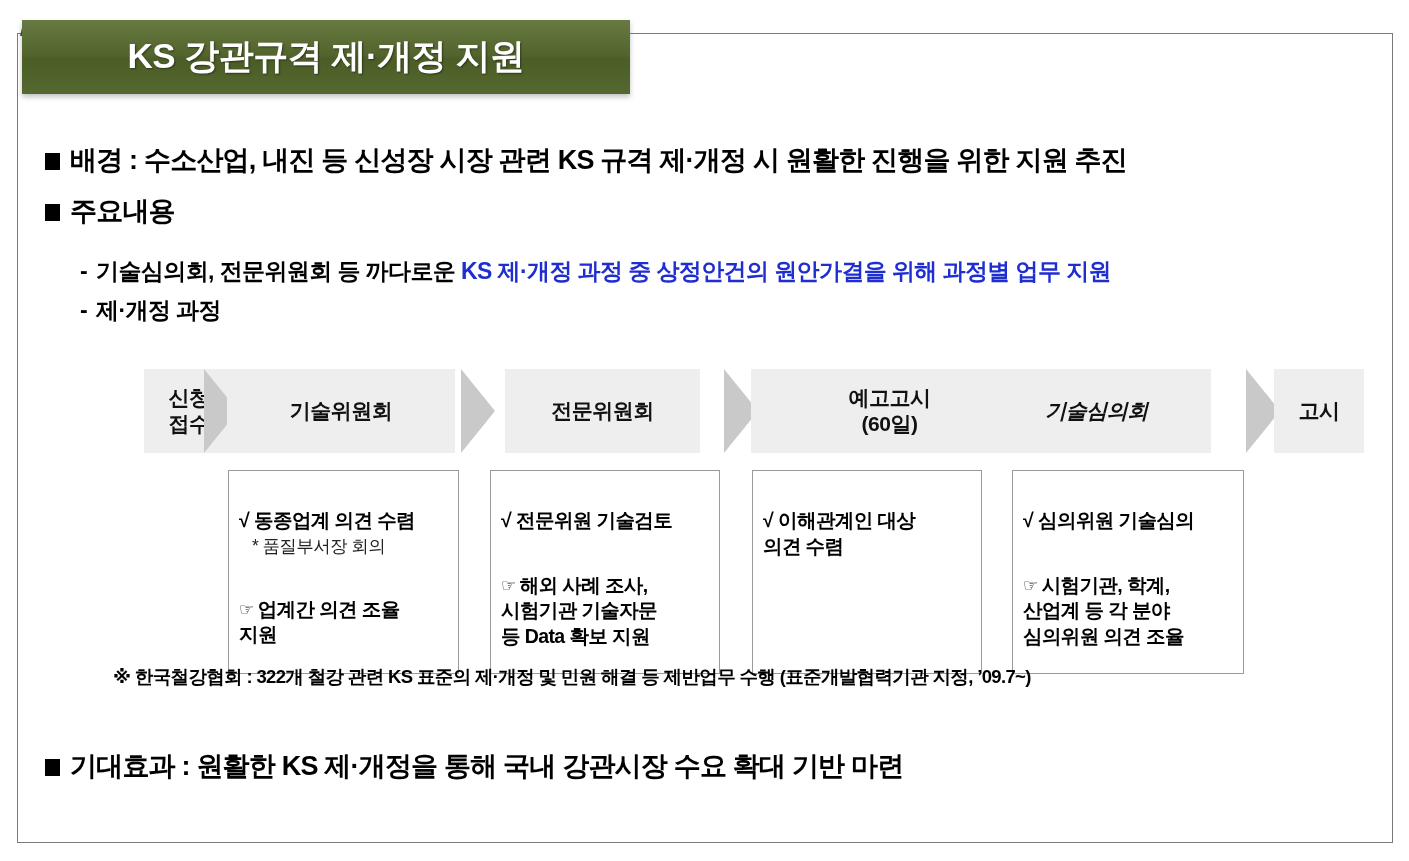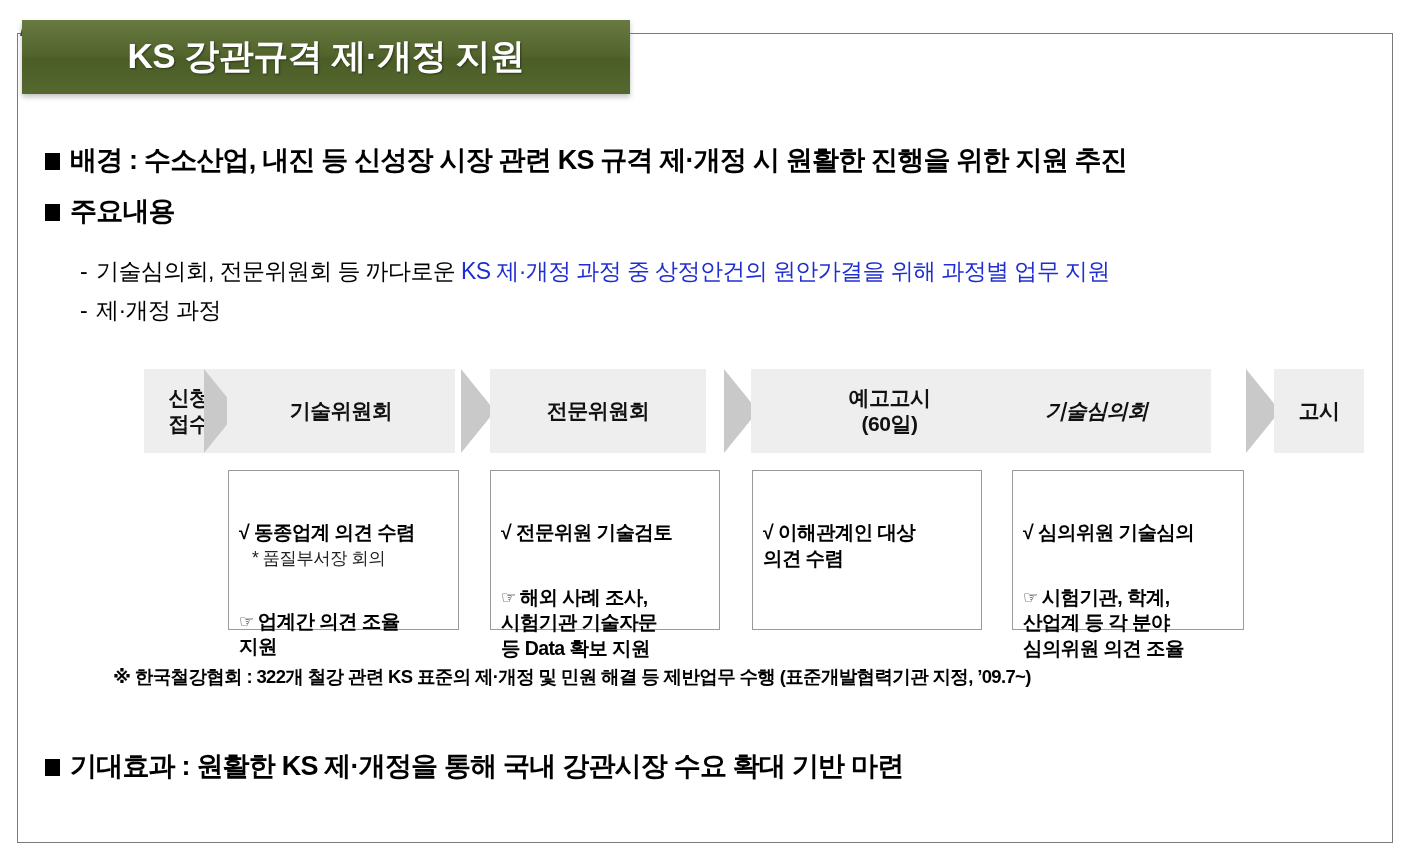--- a/index.html
+++ b/index.html
@@ -94,21 +94,21 @@
     margin-right: 10px;
     vertical-align: -1px;
   }
   #bg-line   { left: 45px;  top: 142px; }
   #main-line { left: 45px;  top: 193px; }
   #effect-line { left: 45px; top: 748px; }
 
   .sub-line {
     position: absolute;
     font-size: 23px;
-    font-weight: normal;
+    font-weight: bold;
     white-space: nowrap;
     letter-spacing: -0.6px;
   }
   #sub1 { left: 80px; top: 256px; }
   #sub2 { left: 80px; top: 295px; }
   .dash { margin-right: 9px; }
   .blue { color: #1F2ED0; }
 
   
   #flow {
@@ -140,25 +140,25 @@
     width: 34px;
     height: 84px;
     background: #C9C9C9;
     clip-path: polygon(0 0, 100% 50%, 0 100%);
   }
 
   
   .detail {
     position: absolute;
     top: 470px;
-    height: 160px;
+    height: 204px;
     background: #ffffff;
     border: 1.3px solid #9a9a9a;
     box-sizing: border-box;
-    padding: 24px 8px 8px 10px;
+    padding: 12px 8px 8px 10px;
     font-size: 19.5px;
     font-weight: bold;
     line-height: 1.30;
     letter-spacing: -0.6px;
     color: #000000;
   }
   .detail .row { white-space: pre-line; }
   .detail .row.gap { margin-top: 14px; }
   .detail .note {
     font-weight: normal;
@@ -212,21 +212,21 @@
   <div class="sub-line" id="sub2">
     <span class="dash">-</span><span>제·개정 과정</span>
   </div>
 
   <div id="flow">
     <div class="step" style="left:0px;width:90px;margin-left:36px;">신청
 접수</div>
     <div class="arrow" style="left:96px;"></div>
     <div class="step" style="left:119px;width:228px;">기술위원회</div>
     <div class="arrow" style="left:353px;"></div>
-    <div class="step" style="left:382px;width:216px;">전문위원회</div>
+    <div class="step" style="left:397px;width:195px;">전문위원회</div>
     <div class="arrow" style="left:616px;"></div>
     <div class="step" style="left:643px;width:277px;">예고고시
 (60일)</div>
     <div class="arrow" style="left:878px;"></div>
     <div class="step" style="left:874px;width:229px;font-style:italic;">기술심의회</div>
     <div class="arrow" style="left:1138px;"></div>
     <div class="step" style="left:1166px;width:90px;">고시</div>
   </div>
 
   <div class="detail" style="left:228px;width:231px;">

